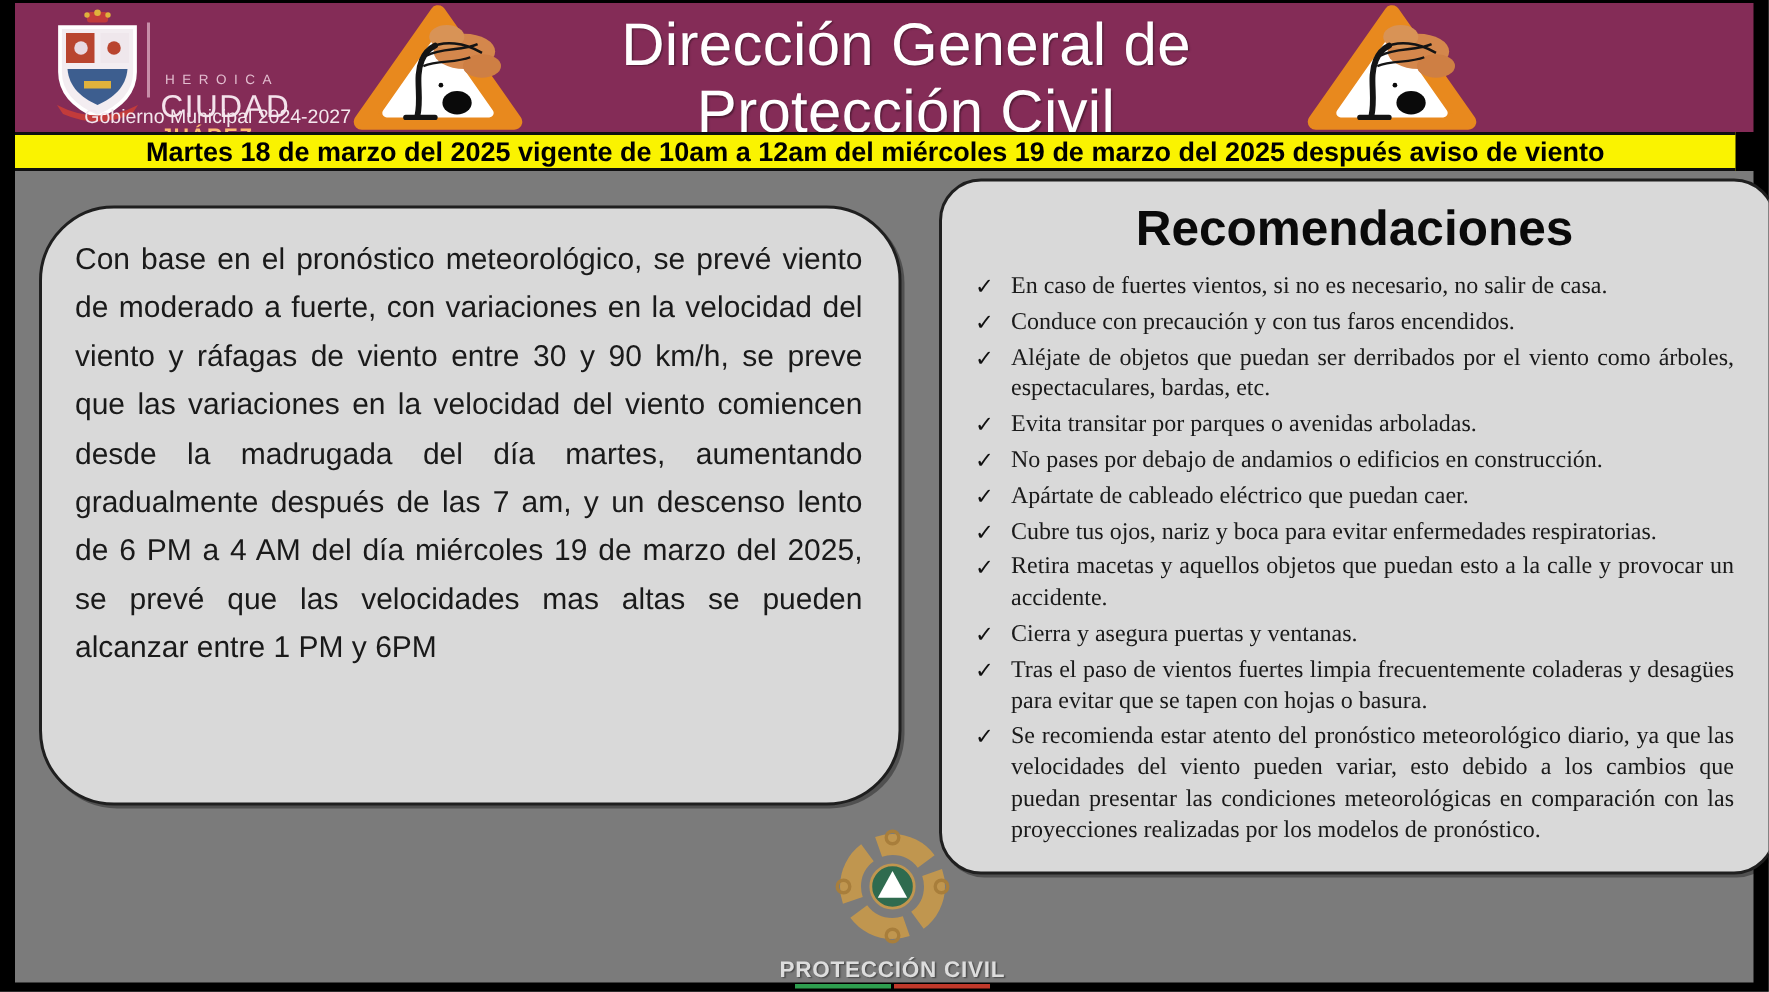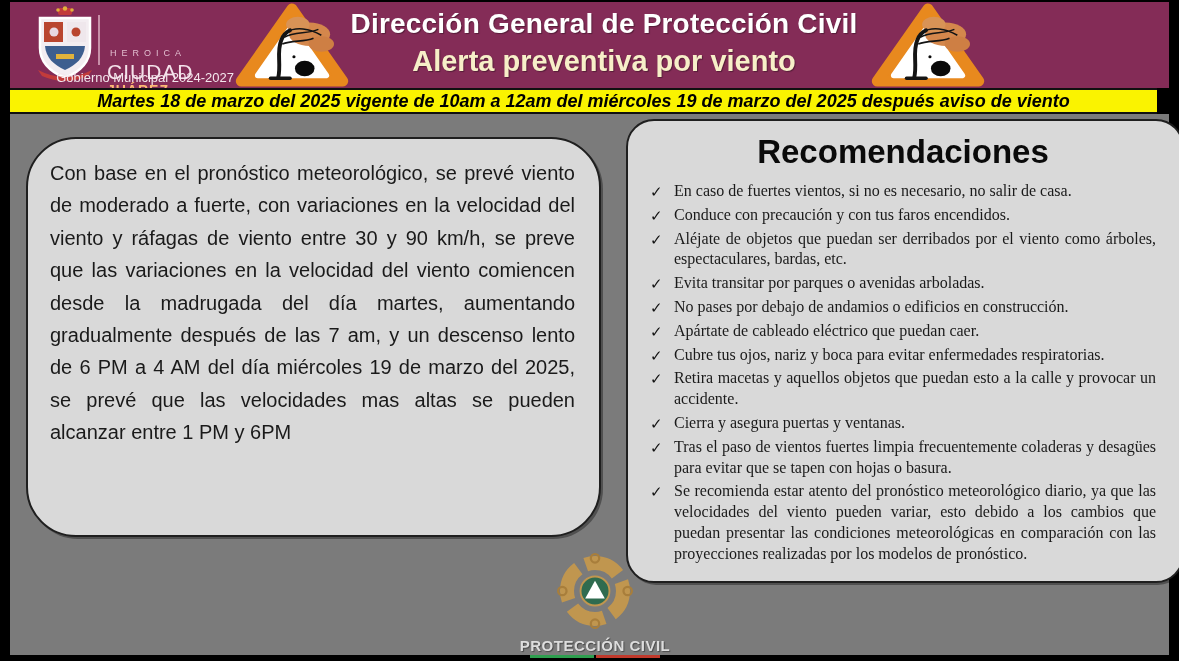--- a/index.html
+++ b/index.html
@@ -16,29 +16,29 @@
   
   .header{position:absolute;left:10px;right:10px;top:2px;height:86px;background:var(--header-bg);}
   .crest{position:absolute;left:22px;top:4px;}
   .org-sep{position:absolute;left:88px;top:13px;width:2px;height:50px;background:rgba(255,225,235,.55);}
   .org-block{position:absolute;left:97px;top:9px;width:130px;color:#F2DCE7;line-height:1;margin-top:38px;}
   .org-small{font-size:9px;letter-spacing:5px;color:#E3BED0;padding-left:3px;}
   .org-city{font-size:21px;font-weight:400;letter-spacing:1px;margin-top:3px;color:#F4E2EB;}
   .org-juarez{font-size:14px;font-weight:700;letter-spacing:1px;color:#fdba74;margin-top:1px;}
   .org-gov{position:absolute;left:14px;top:68px;width:210px;font-size:13px;color:#F4E7ED;text-align:right;}
   .titles{position:absolute;left:330px;top:6px;width:528px;text-align:center;color:#fff;}
-  .title-main{font-size:28px;font-weight:700;letter-spacing:.2px;text-shadow:1px 1px 1px rgba(0,0,0,.35);}
+  .title-main{font-size:40px;font-weight:400;letter-spacing:.2px;text-shadow:1px 1px 1px rgba(0,0,0,.35);}
   .title-sub{font-size:29px;font-weight:700;color:var(--subtitle-text);margin-top:5px;text-shadow:1px 1px 1px rgba(0,0,0,.35);}
   .tri{position:absolute;top:1px;}
   .tri1{left:222px;}
   .tri2{left:858px;}
 
   
   .banner{position:absolute;left:10px;right:22px;top:88px;height:26px;background:var(--banner-bg);
-    border-top:2px solid #101010;border-bottom:2px solid #101010;display:flex;align-items:center;justify-content:center;font-style:italic;}
+    border-top:2px solid #101010;border-bottom:2px solid #101010;display:flex;align-items:center;justify-content:center;}
   .banner span{font-size:18px;font-weight:700;color:#000;}
 
   
   .main{position:absolute;left:10px;right:10px;top:114px;bottom:6px;background:var(--main-bg);}
 
   .forecast-box{position:absolute;left:16px;top:23px;width:575px;height:400px;background:var(--box-bg);
     border:2px solid var(--box-border);border-radius:50px;padding:18px 24px 18px 22px;box-shadow:2px 2px 0 rgba(0,0,0,.35);}
   .forecast-box p{font-size:20px;line-height:1.62;color:var(--ink);text-align:justify;}
   .forecast-box p + p{margin-top:32px;}
 

